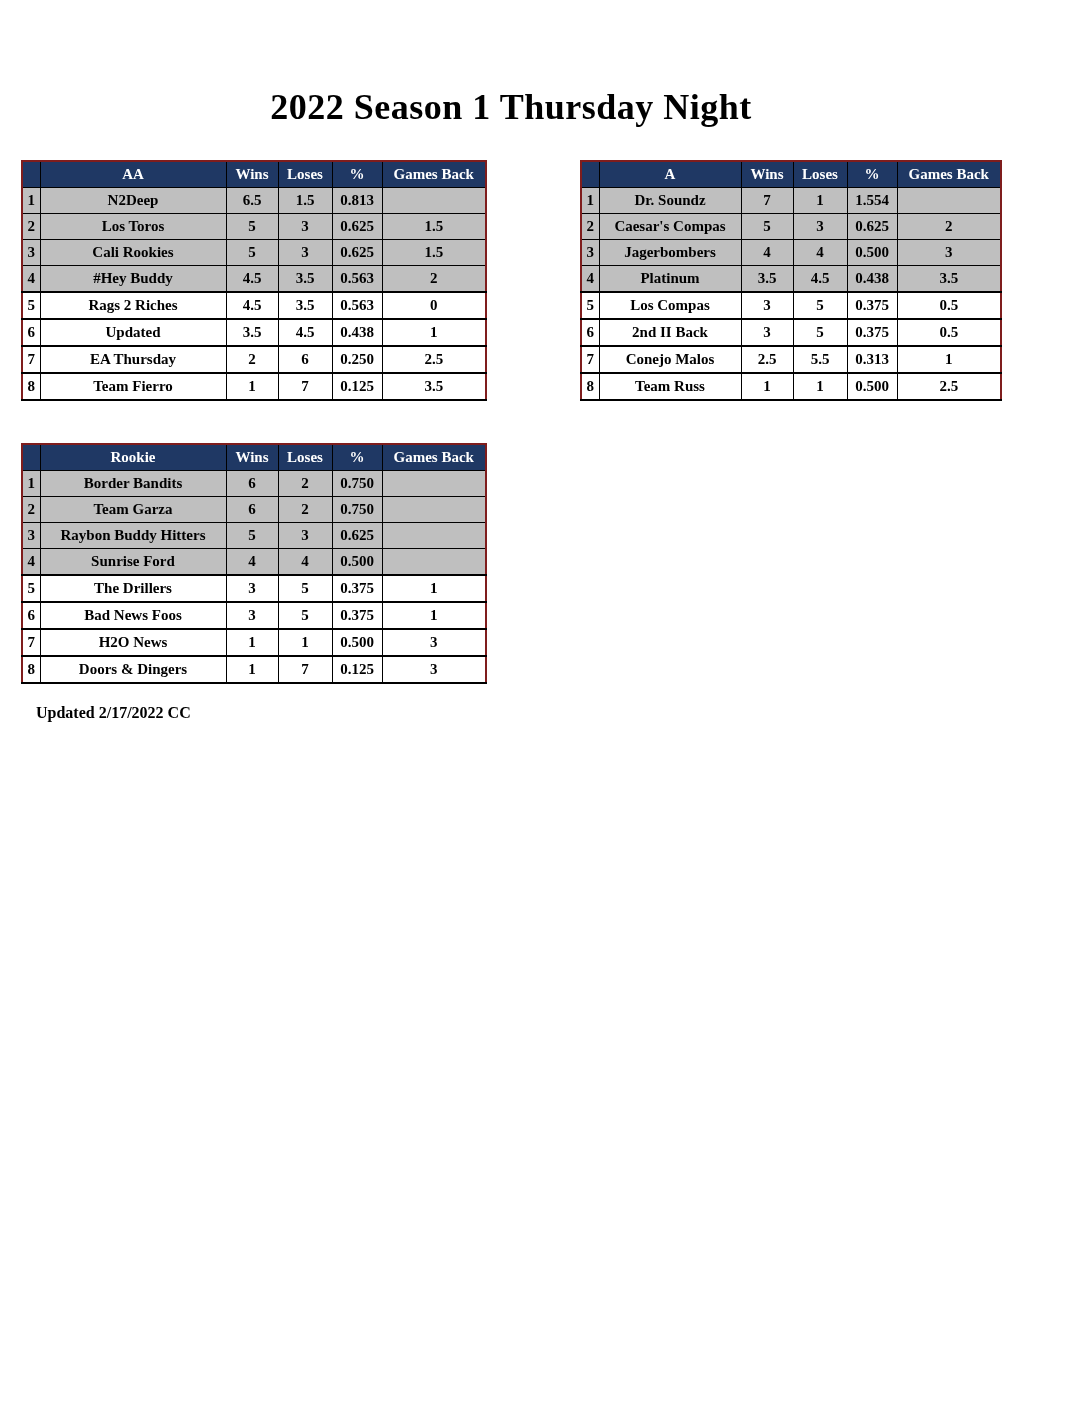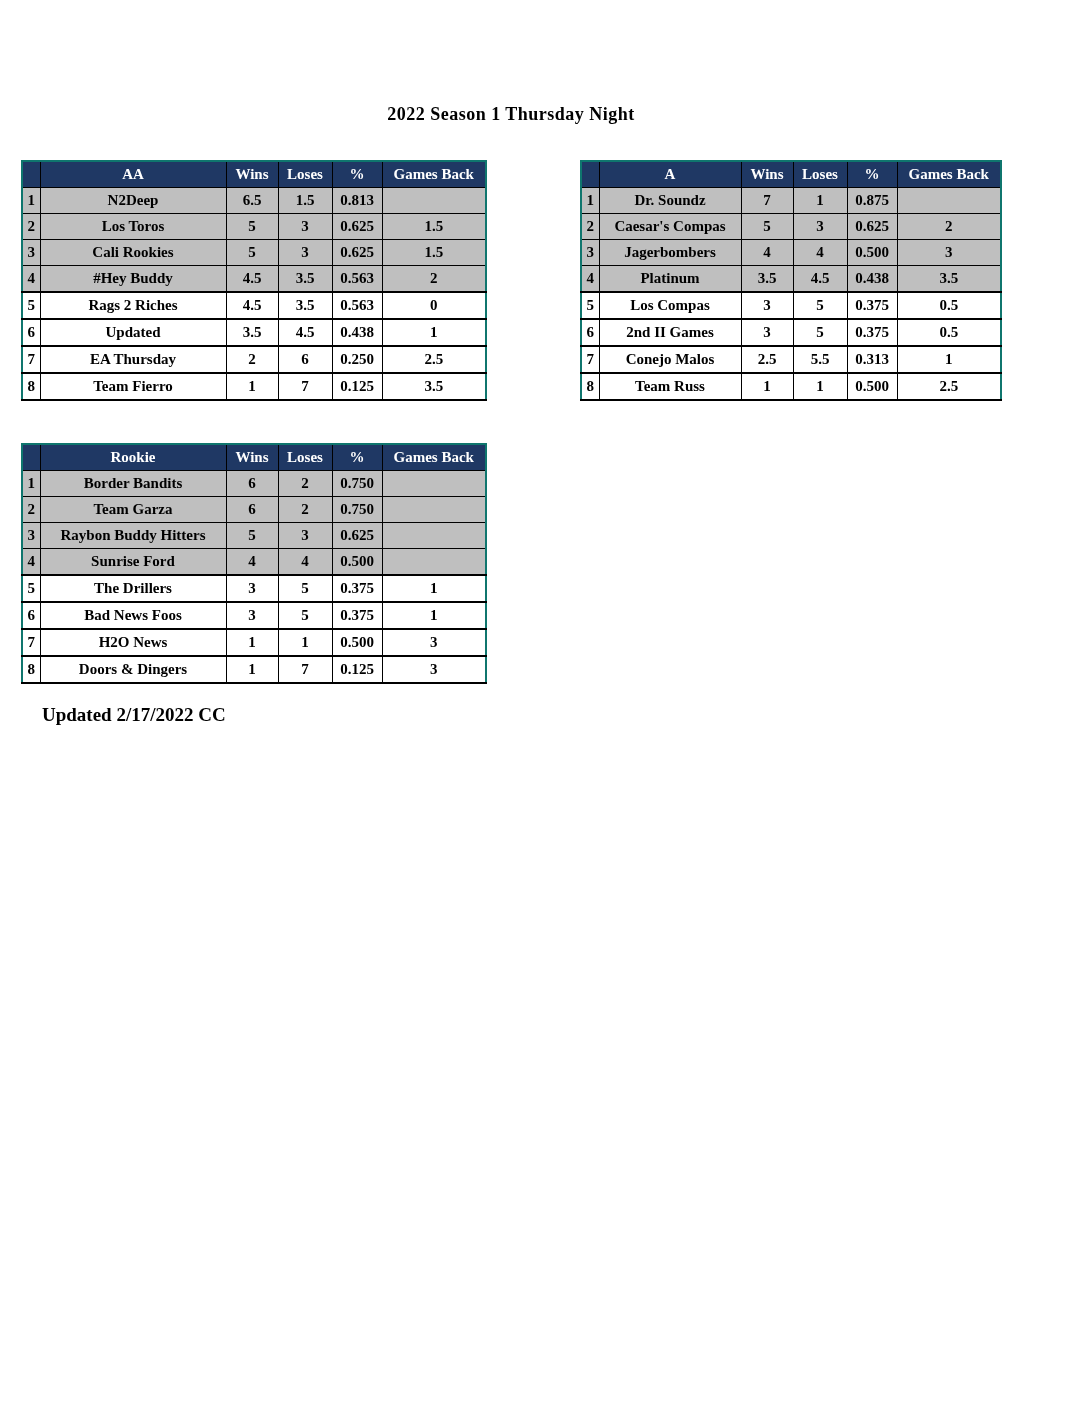--- a/index.html
+++ b/index.html
@@ -11,32 +11,32 @@
   body {
     position: relative;
     width: 1088px;
     height: 1408px;
     font-family: "Liberation Serif", serif;
     color: #000000;
   }
   .title {
     position: absolute;
     left: 0;
-    top: 104px;
+    top: 86px;
     width: 1022px;
     margin: 0;
     text-align: center;
-    font-size: 18px;
+    font-size: 36px;
     font-weight: bold;
     letter-spacing: 0.5px;
   }
   table.standings {
     position: absolute;
     border-collapse: collapse;
-    border: 2px solid #0f766e;
+    border: 2px solid #7f1d1d;
     table-layout: fixed;
     font-family: "Liberation Serif", serif;
     font-weight: bold;
     font-size: 15px;
     padding-left: 48px;
   }
   .standings th, .standings td {
     border: 1px solid #000000;
     height: 25px;
     padding: 0 3px;
@@ -57,23 +57,23 @@
   .standings tr.lower td {
     border-top-width: 2px;
     border-bottom-width: 2px;
     background: #ffffff;
   }
   #table-aa     { left: 21px;  top: 160px; }
   #table-a      { left: 580px; top: 160px; }
   #table-rookie { left: 21px;  top: 443px; }
   .footer {
     position: absolute;
-    left: 42px;
+    left: 36px;
     top: 704px;
-    font-size: 19px;
+    font-size: 16px;
     font-weight: bold;
     text-align: right;
   }
 </style>
 </head>
 <body>
 
 <h1 class="title">2022 Season 1 Thursday Night</h1>
 
 <table class="standings" id="table-aa">
@@ -181,21 +181,21 @@
         <th>%</th>
         <th>Games Back</th>
       </tr>
     </thead>
     <tbody>
       <tr class="gray">
         <td class="num">1</td>
         <td class="team">Dr. Soundz</td>
         <td class="num">7</td>
         <td class="num">1</td>
-        <td class="num">0.875</td>
+        <td class="num">1.554</td>
         <td class="num"></td>
       </tr>
       <tr class="gray">
         <td class="num">2</td>
         <td class="team">Caesar's Compas</td>
         <td class="num">5</td>
         <td class="num">3</td>
         <td class="num">0.625</td>
         <td class="num">2</td>
       </tr>
@@ -218,21 +218,21 @@
       <tr class="lower">
         <td class="num">5</td>
         <td class="team">Los Compas</td>
         <td class="num">3</td>
         <td class="num">5</td>
         <td class="num">0.375</td>
         <td class="num">0.5</td>
       </tr>
       <tr class="lower">
         <td class="num">6</td>
-        <td class="team">2nd II Games</td>
+        <td class="team">2nd II Back</td>
         <td class="num">3</td>
         <td class="num">5</td>
         <td class="num">0.375</td>
         <td class="num">0.5</td>
       </tr>
       <tr class="lower">
         <td class="num">7</td>
         <td class="team">Conejo Malos</td>
         <td class="num">2.5</td>
         <td class="num">5.5</td>

